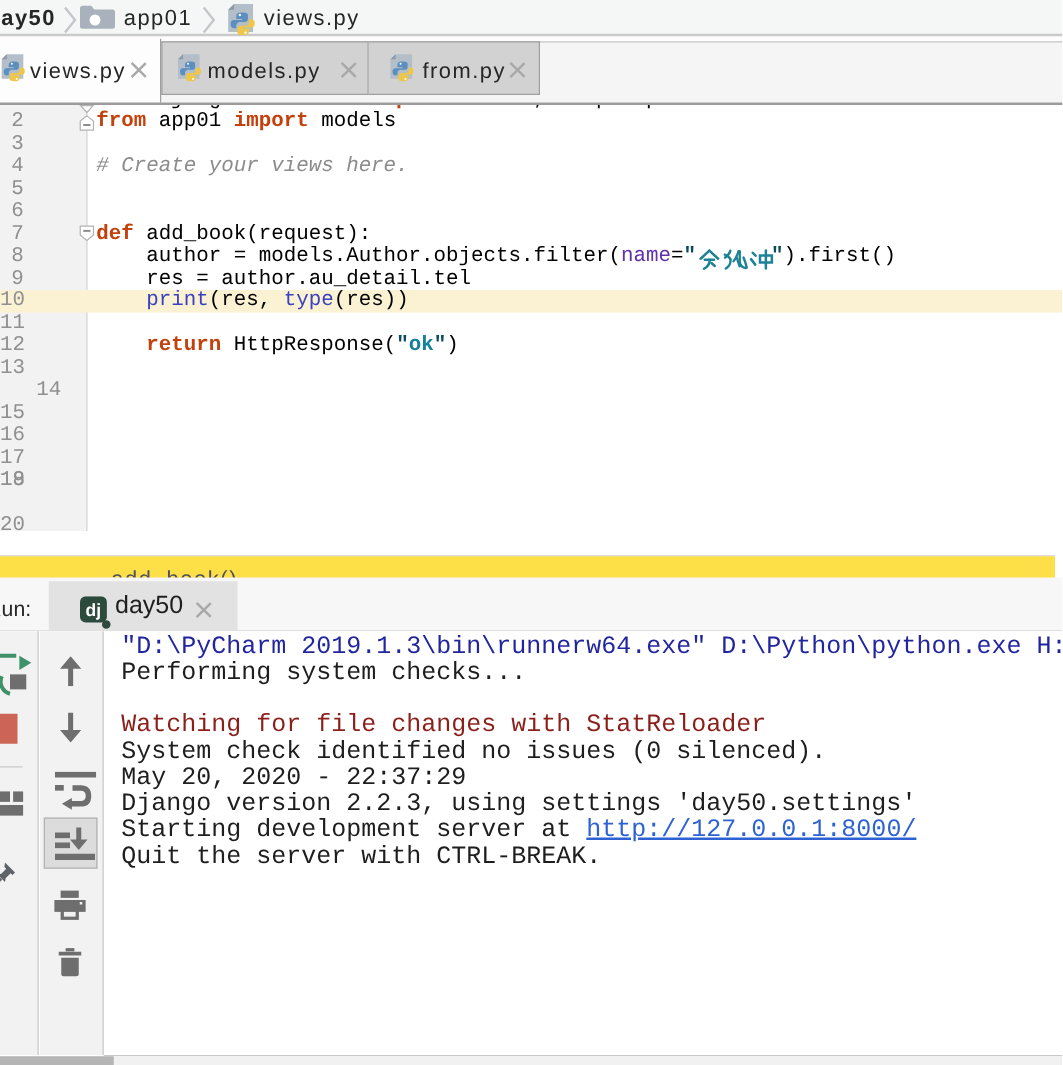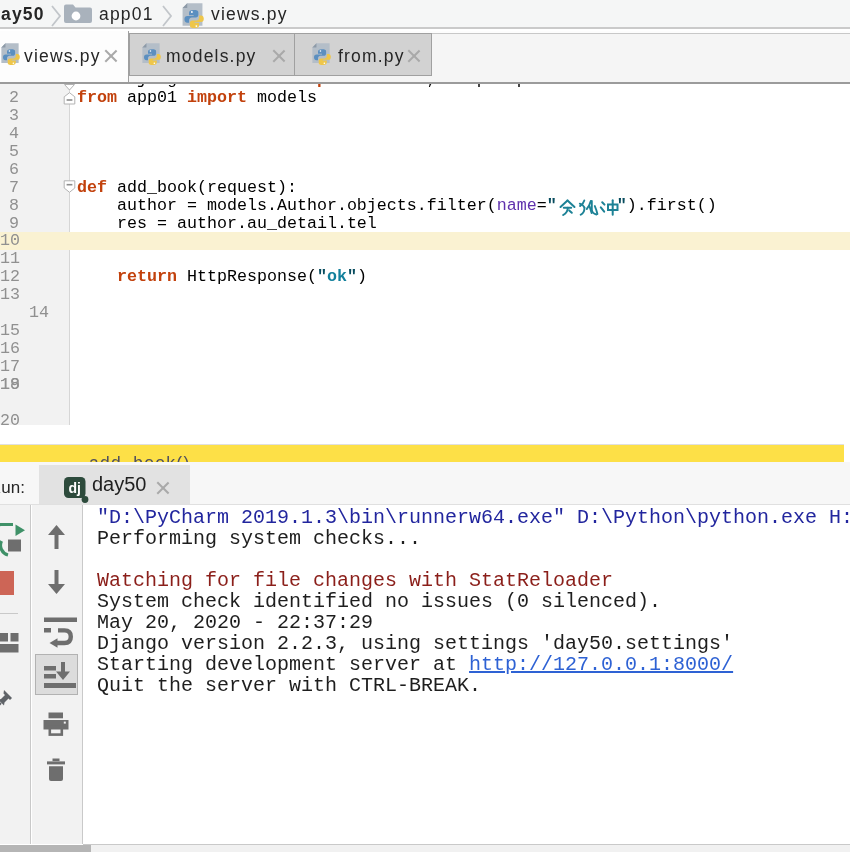--- a/index.html
+++ b/index.html
@@ -134,20 +134,21 @@
       <path d="M6.5 0.7 L11.8 4.8 V12 H1.2 V4.8 Z" fill="#fff" stroke="#b3b3b3"></path>
       <rect x="3.6" y="7.2" width="5.8" height="1.6" fill="#8c8c8c"></rect>
     </svg>
     <svg class="abs" style="left:63px; top:96.5px;" width="13" height="13" viewBox="0 0 13 13">
       <path d="M1.2 0.8 H11.8 V8 L6.5 12.3 L1.2 8 Z" fill="#fff" stroke="#b3b3b3"></path>
       <rect x="3.6" y="3.9" width="5.8" height="1.6" fill="#8c8c8c"></rect>
     </svg>
 
   <div class="cline" style="top:-12.6px;"><span class="kw">from</span> django.shortcuts <span class="kw">import</span> render, HttpResponse</div>
   <div class="cline" style="top:5.35px;"><span class="kw">from</span> app01 <span class="kw">import</span> models</div>
+  <div class="cline" style="top:41.25px;"><span class="cm"># Create your views here.</span></div>
   <div class="cline" style="top:113.05px;">    author = models.Author.objects.filter(<span class="arg">name</span>=<span class="sq">"</span><span class="cjk3"><svg width="21" height="17" viewBox="0 0 21 17" style="vertical-align:top">
           <g fill="none" stroke="#1d8296" stroke-width="2" stroke-linecap="round">
             <path d="M10.5 1.5 L3.5 8"></path>
             <path d="M10.5 1.5 L17.5 8"></path>
             <path d="M6.8 8.7 h7.4"></path>
             <path d="M10.8 8.7 c0 3.5 -1.6 5.6 -4.6 7.3"></path>
             <path d="M12.2 11.4 l2.6 2.4"></path>
           </g>
         </svg><svg width="21" height="17" viewBox="0 0 21 17" style="vertical-align:top">
           <g fill="none" stroke="#1d8296" stroke-width="1.9" stroke-linecap="round">
@@ -162,20 +163,21 @@
         </svg><svg width="21" height="17" viewBox="0 0 21 17" style="vertical-align:top">
           <g fill="none" stroke="#1d8296" stroke-width="2" stroke-linecap="round">
             <path d="M3.2 3.2 l2.3 2.4"></path>
             <path d="M1.8 8.3 l3.4 4.4"></path>
             <path d="M9 5.4 h9.5 v5.6 h-9.5 z"></path>
             <path d="M13.7 1.3 v14.5"></path>
           </g>
         </svg></span><span class="sq">"</span>).first()</div>
   <div class="cline" style="top:95.1px;"><span class="kw">def</span> add_book(request):</div>
   <div class="cline" style="top:131px;">    res = author.au_detail.tel</div>
+  <div class="cline" style="top:148.95px;">    <span class="bi">print</span>(res, <span class="bi">type</span>(res))</div>
   <div class="cline" style="top:184.85px;">    <span class="kw">return</span> HttpResponse(<span class="sq">"</span><span class="st">ok</span><span class="sq">"</span>)</div>
 </div>
 
 <div id="navbar" class="abs">
   <span class="abs" style="left:89px; top:0; height:37px; line-height:37px; font-size:17.5px; letter-spacing:1.3px; color:#50505e;">add_book()</span>
 </div>
 
 <div id="runheader" class="abs">
   <span class="abs" style="left:-11px; top:4px; height:43px; line-height:43px; font-size:17px; color:#262626;">Run:</span>
   <div id="runtab">

